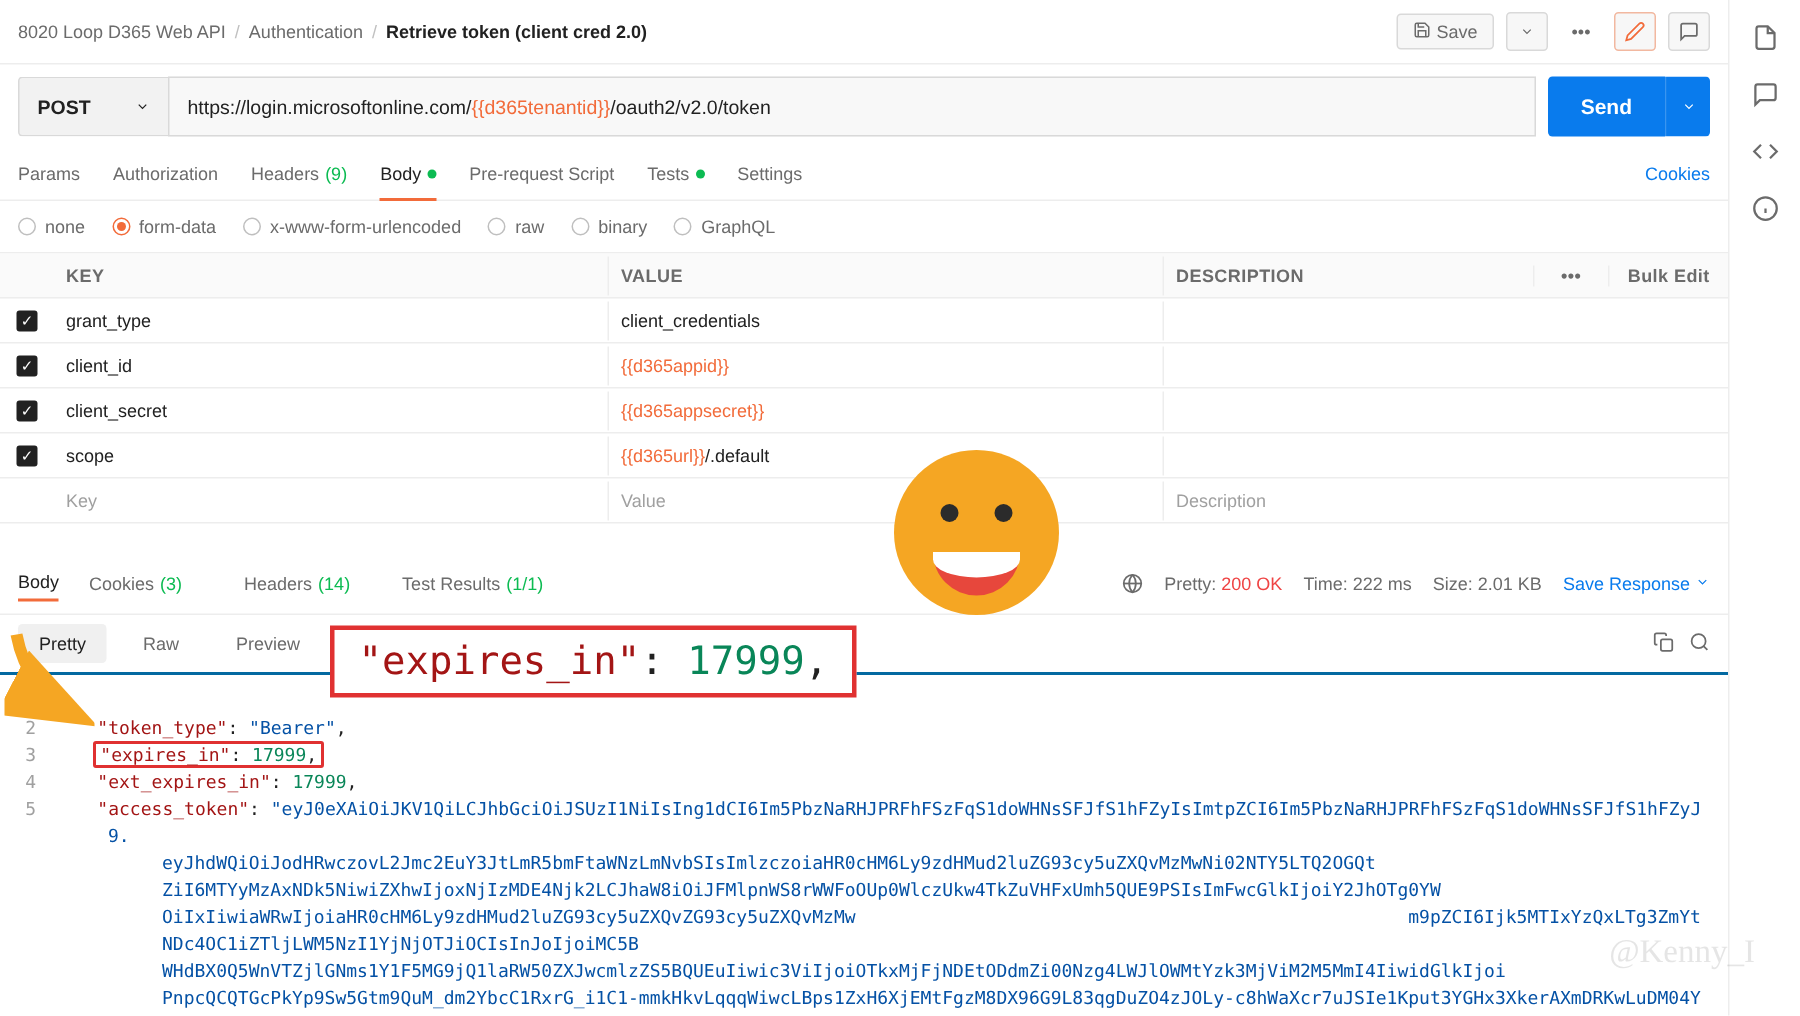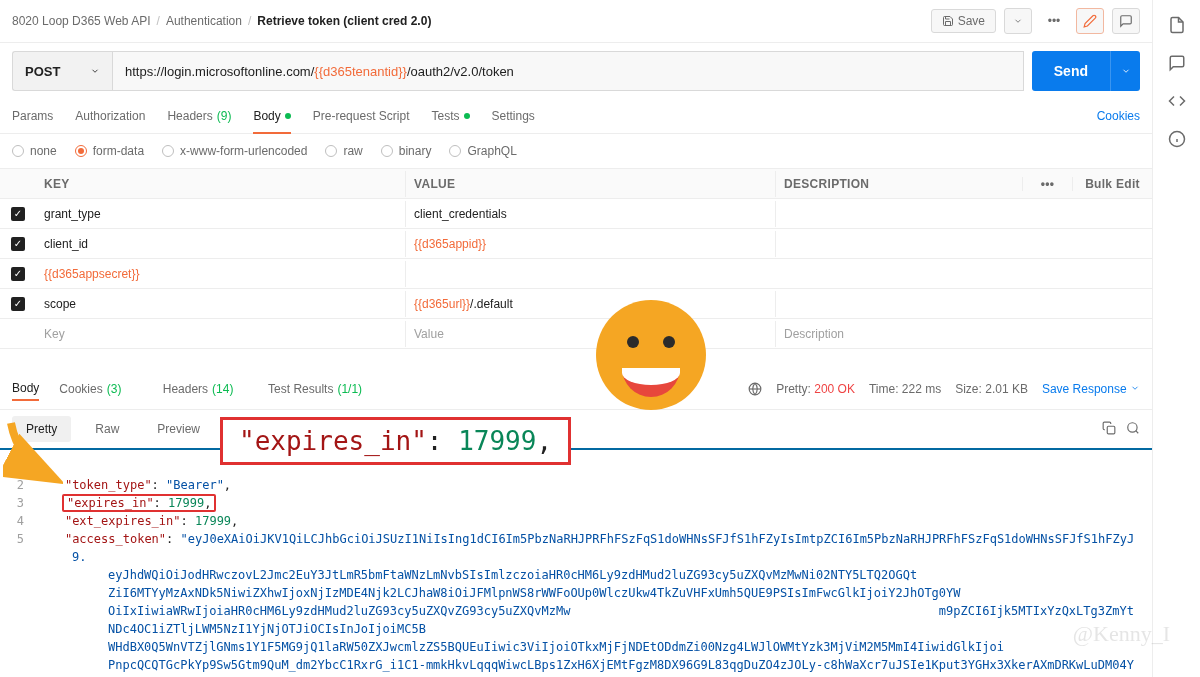--- a/index.html
+++ b/index.html
@@ -8,21 +8,21 @@
 .main { flex: 1; display: flex; flex-direction: column; overflow: hidden; }
 .sidebar { width: 48px; border-left: 1px solid #ededed; display: flex; flex-direction: column; align-items: center; padding-top: 16px; gap: 20px; }
 .sidebar-icon { width: 18px; height: 18px; color: #6b6b6b; cursor: pointer; }
 
 
 .hdr { display: flex; align-items: center; padding: 8px 12px; border-bottom: 1px solid #ededed; }
 .bc { display: flex; align-items: center; gap: 6px; color: #6b6b6b; font-size: 12px; }
 .bc .current { color: #212121; font-weight: 600; }
 .bc .sep { color: #c0c0c0; }
 .hdr-actions { margin-left: auto; display: flex; align-items: center; gap: 8px; }
-.btn { display: inline-flex; align-items: center; gap: 4px; padding: 4px 10px; border: 1px solid #d9d9d9; background: #f7f7f7; border-radius: 3px; color: #6b6b6b; font-size: 12px; cursor: pointer; }
+.btn { display: inline-flex; align-items: flex-start; gap: 4px; padding: 4px 10px; border: 1px solid #d9d9d9; background: #f7f7f7; border-radius: 3px; color: #6b6b6b; font-size: 12px; cursor: pointer; }
 .btn-icon { width: 28px; height: 26px; display:inline-flex; align-items:center; justify-content:center; border:1px solid #d9d9d9; background:#f7f7f7; border-radius:3px; color:#6b6b6b; cursor:pointer;}
 .btn-icon.orange { color:#f26b3a; border-color:#f2b8a0;}
 .btn-plain { width:28px; height:26px; display:inline-flex; align-items:center; justify-content:center; color:#6b6b6b; cursor:pointer;}
 
 
 .urlrow { display:flex; gap:0; padding:8px 12px; }
 .method { display:flex; align-items:center; justify-content:space-between; padding:0 12px; height:40px; width:100px; background:#f2f2f2; border:1px solid #d9d9d9; border-right:none; border-radius:3px 0 0 3px; font-weight:600; font-size:13px; cursor:pointer;}
 .url { flex:1; height:40px; border:1px solid #d9d9d9; display:flex; align-items:center; padding:16px 12px; background:#f8f8f8; font-size:13px; }
 .url .var { color:#f26b3a; }
 .sendwrap { display:flex; }
@@ -231,20 +231,21 @@
           </div>
     <div class="fcell-key">client_id</div>
     <div class="fcell-val var">{{d365appid}}</div>
     <div class="fcell-desc"></div>
     <div style="width:130px"></div>
   </div>
   <div class="frow">
     <div class="fcell-chk">
             <span class="chk">✓</span>
           </div>
+    <div class="fcell-key">client_secret</div>
     <div class="fcell-val var">{{d365appsecret}}</div>
     <div class="fcell-desc"></div>
     <div style="width:130px"></div>
   </div>
   <div class="frow">
     <div class="fcell-chk">
             <span class="chk">✓</span>
           </div>
     <div class="fcell-key">scope</div>
     <div class="fcell-val"><span class="var">{{d365url}}</span><span>/.default</span></div>

